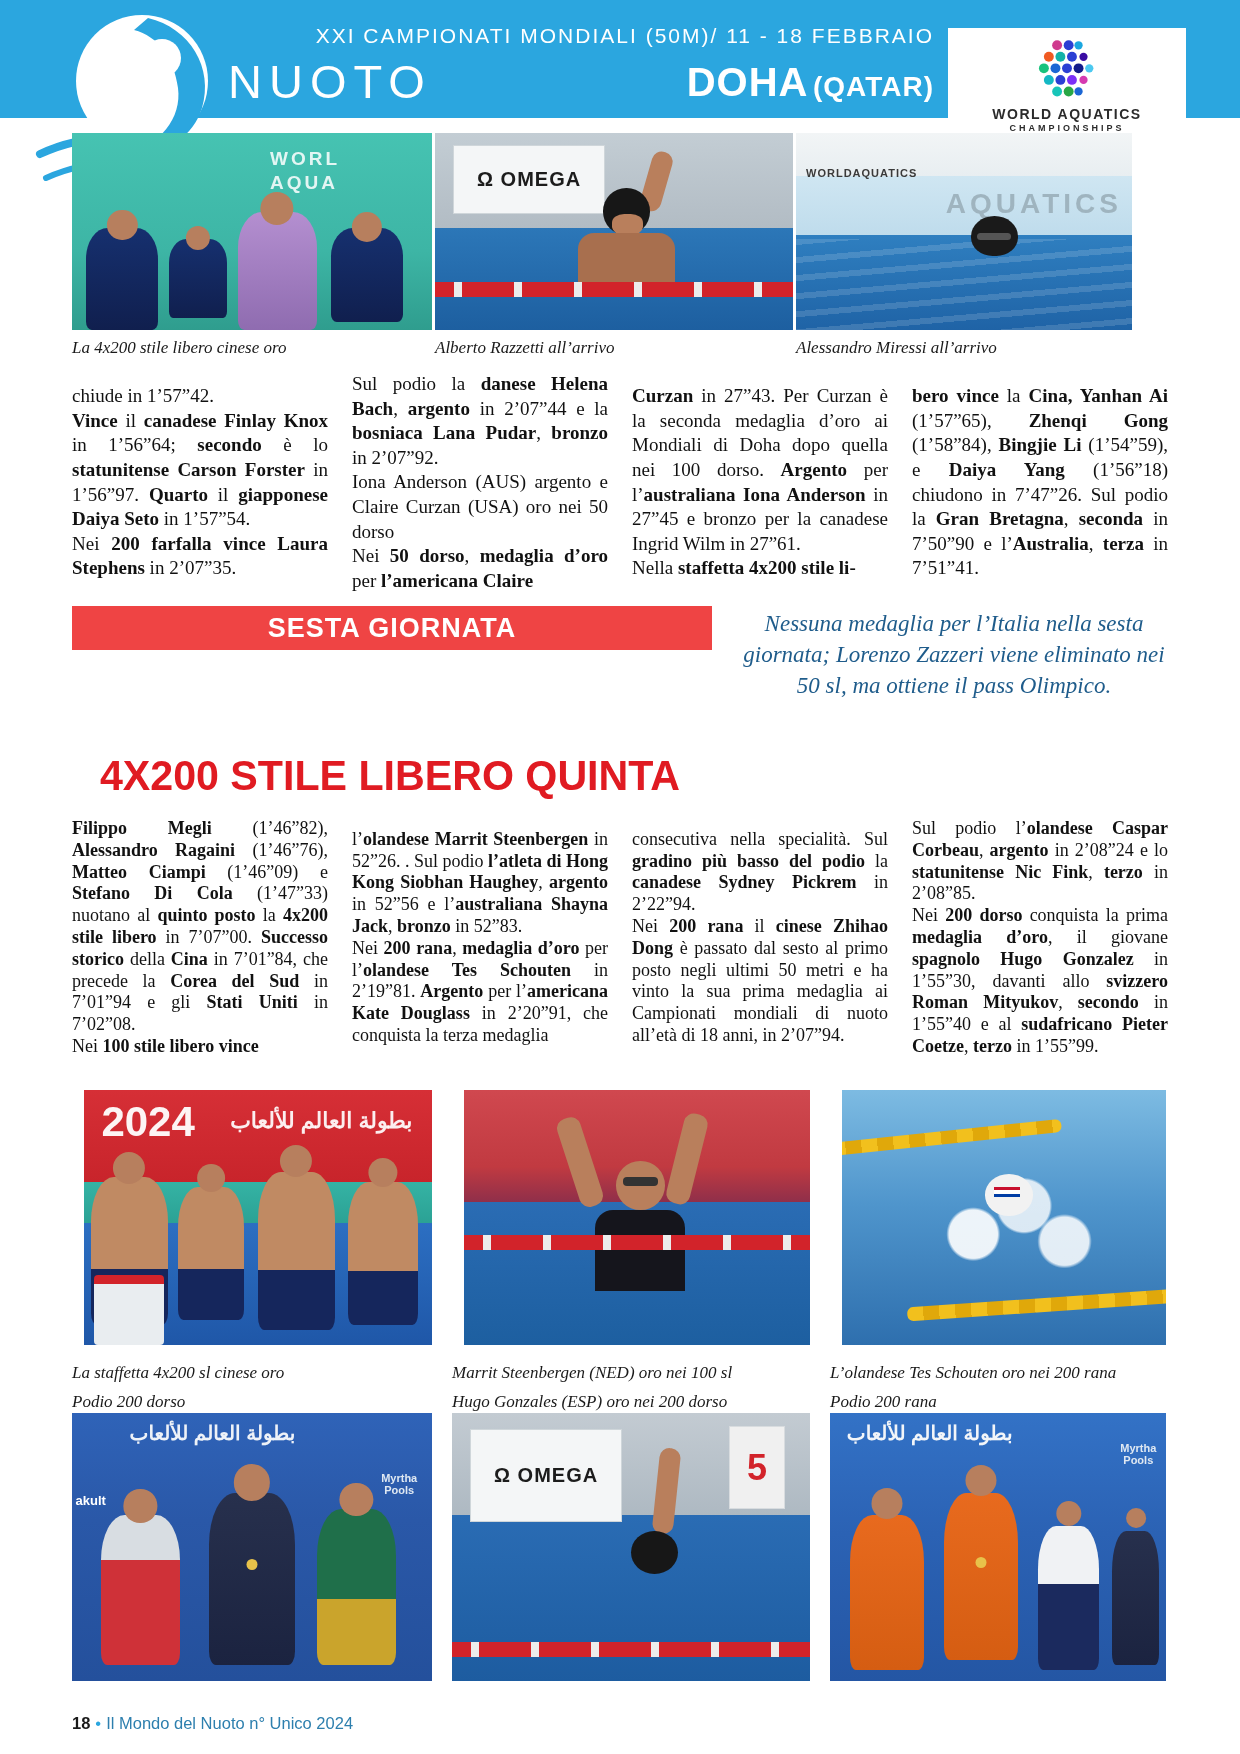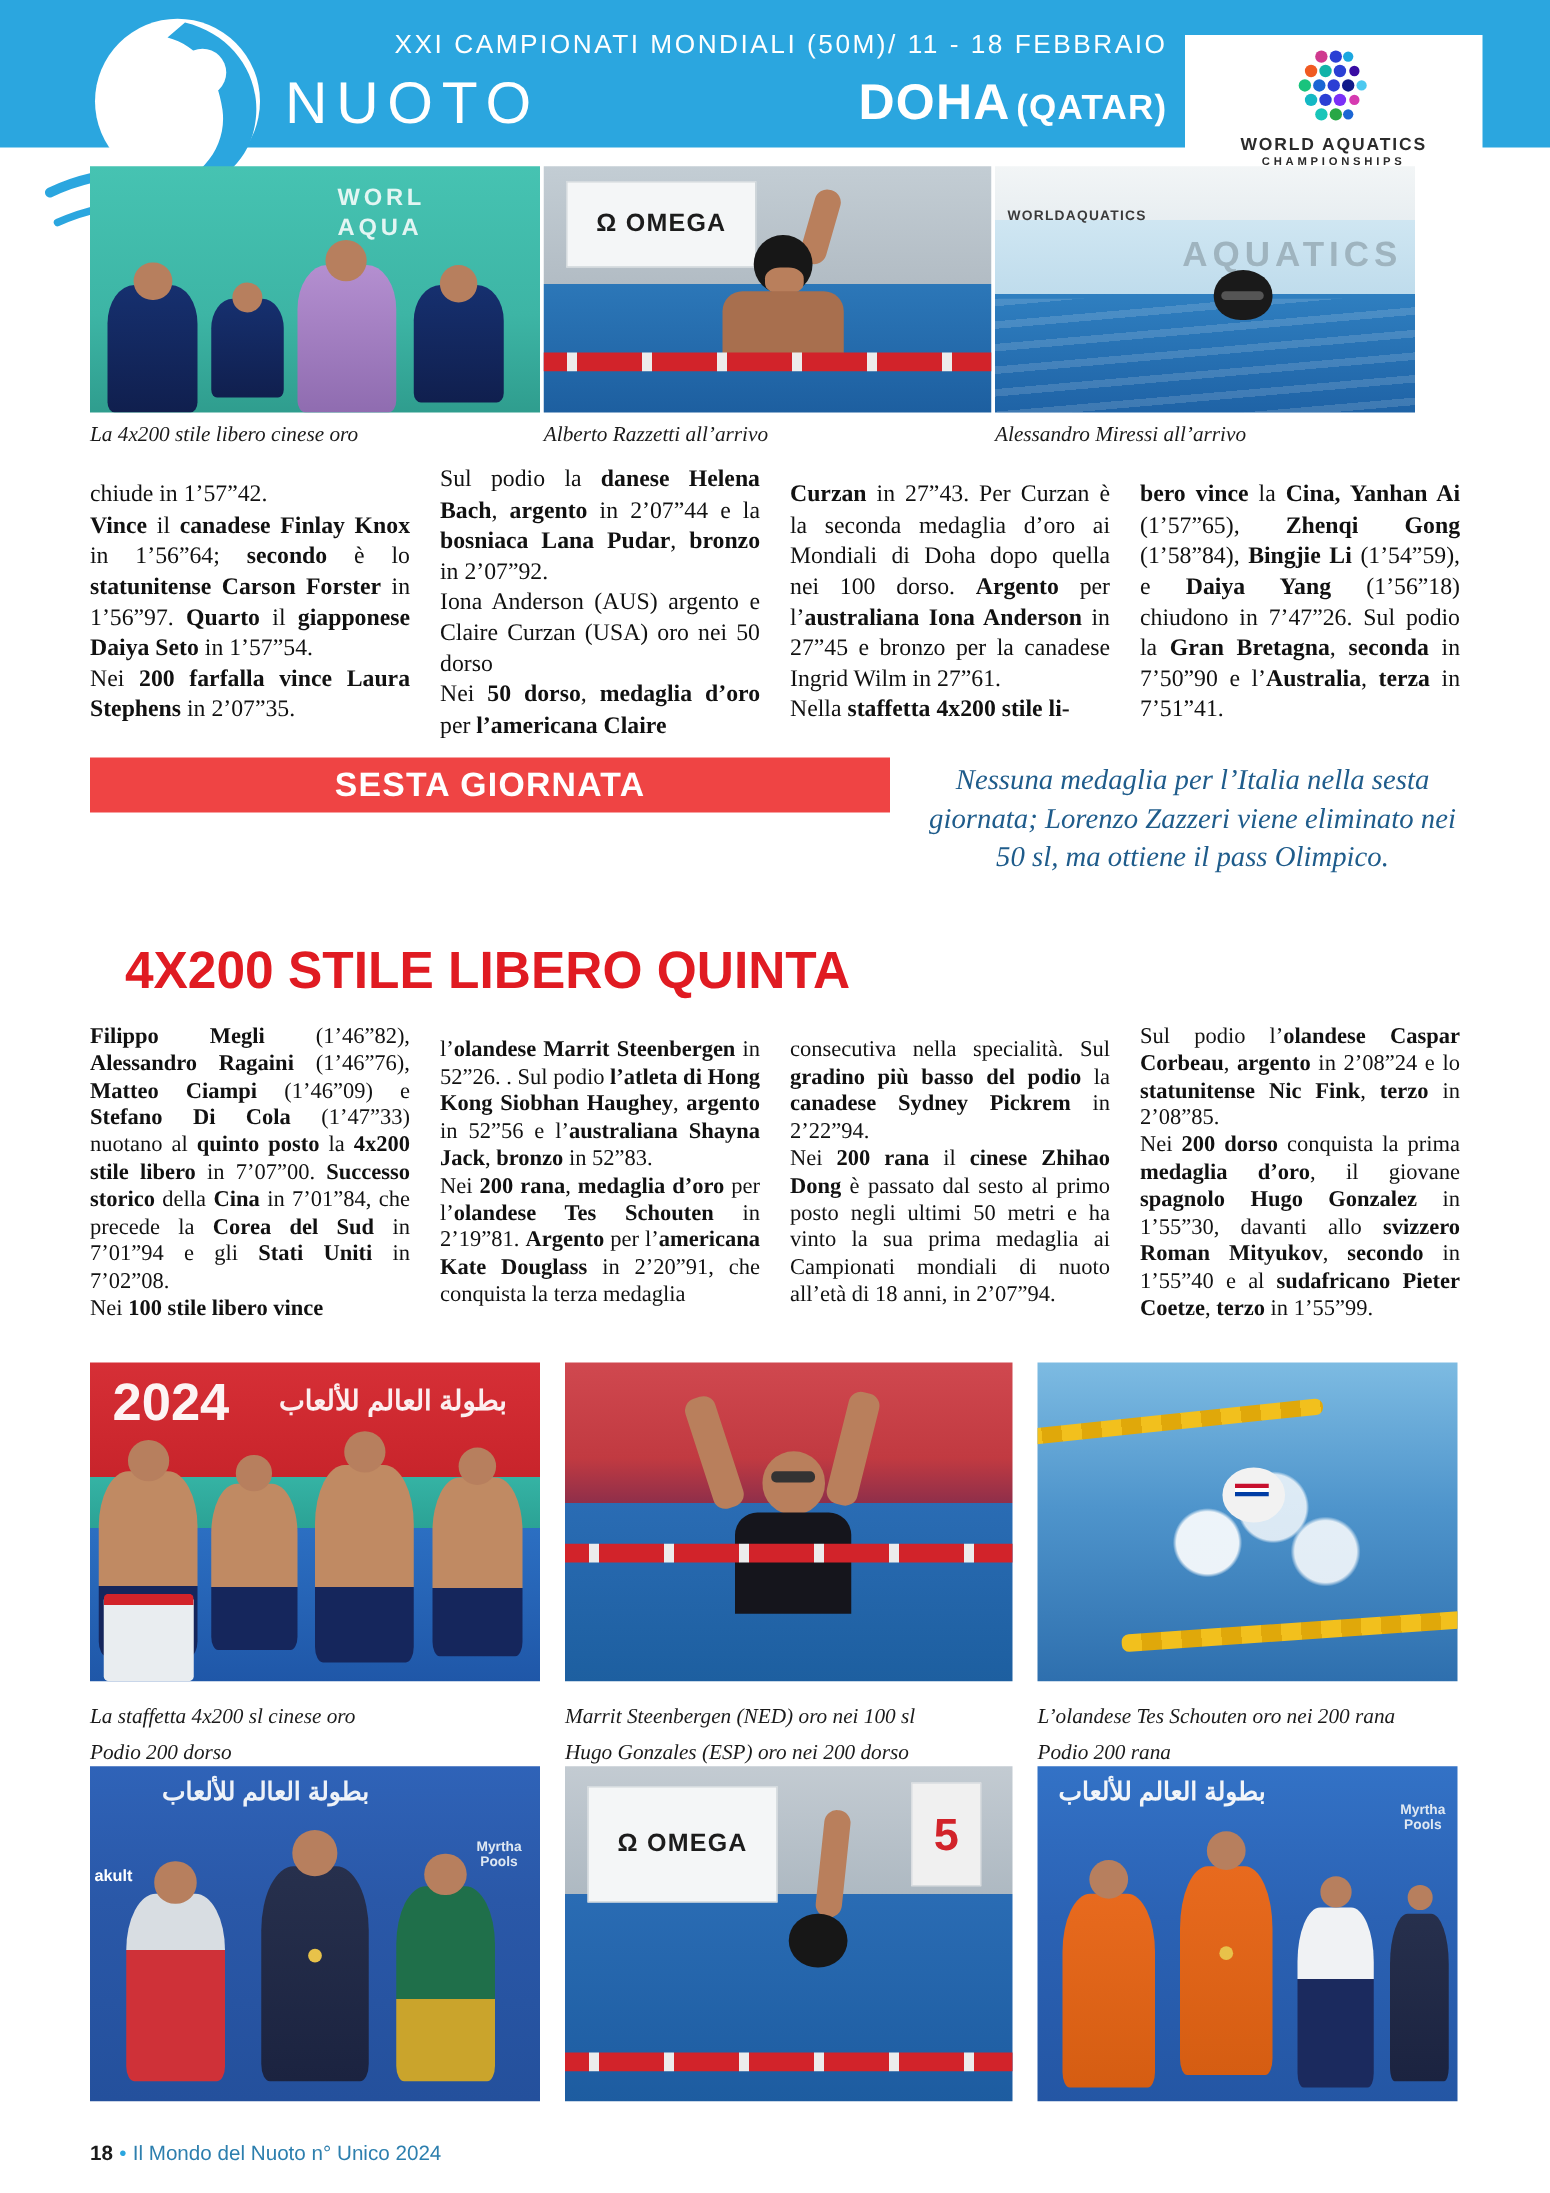--- a/index.html
+++ b/index.html
@@ -85,21 +85,21 @@
               font-family:Liberation Sans, sans-serif;font-weight:bold;font-size:27px;letter-spacing:1px;
               display:flex;align-items:center;justify-content:center;}
   .headline{position:absolute;left:50px;top:722px;width:680px;text-align:center;color:#E01B22;
             font-family:"Liberation Sans",sans-serif;font-weight:800;font-size:42px;letter-spacing:0px;
             line-height:52px;transform:scaleX(.98);}
   .standfirst{position:absolute;left:738px;top:608px;width:432px;text-align:center;font-style:italic;
               font-size:23px;line-height:31px;color:#1f5c8b;}
 
   
   .media{position:absolute;left:72px;top:1090px;width:1096px;display:flex;gap:20px;}
-  .ph-mid{height:255px;}
+  .ph-mid{height:255px;margin-left:12px;}
   .ph-bot{height:268px;margin-top:12px;}
   .capwrap{margin-top:10px;height:46px;}
 
   .pa{background:linear-gradient(180deg,#d62f36 0%,#c8242b 36%,#35b3a4 36%,#2ba295 52%,#2c6fc2 52%,#1f57a8 100%);}
   .pa .y2024{position:absolute;left:5%;top:3%;color:rgba(255,255,255,.95);
              font-family:"Liberation Sans",sans-serif;font-weight:800;font-size:42px;}
   .pa .ar{position:absolute;left:42%;top:7%;color:rgba(255,255,255,.92);
           font-family:"Liberation Sans",sans-serif;font-weight:bold;font-size:22px;}
   .pa .block{position:absolute;left:3%;bottom:0;width:20%;height:24%;background:#e9edf0;
              border-top:9px solid #d2232a;border-radius:4px;}

